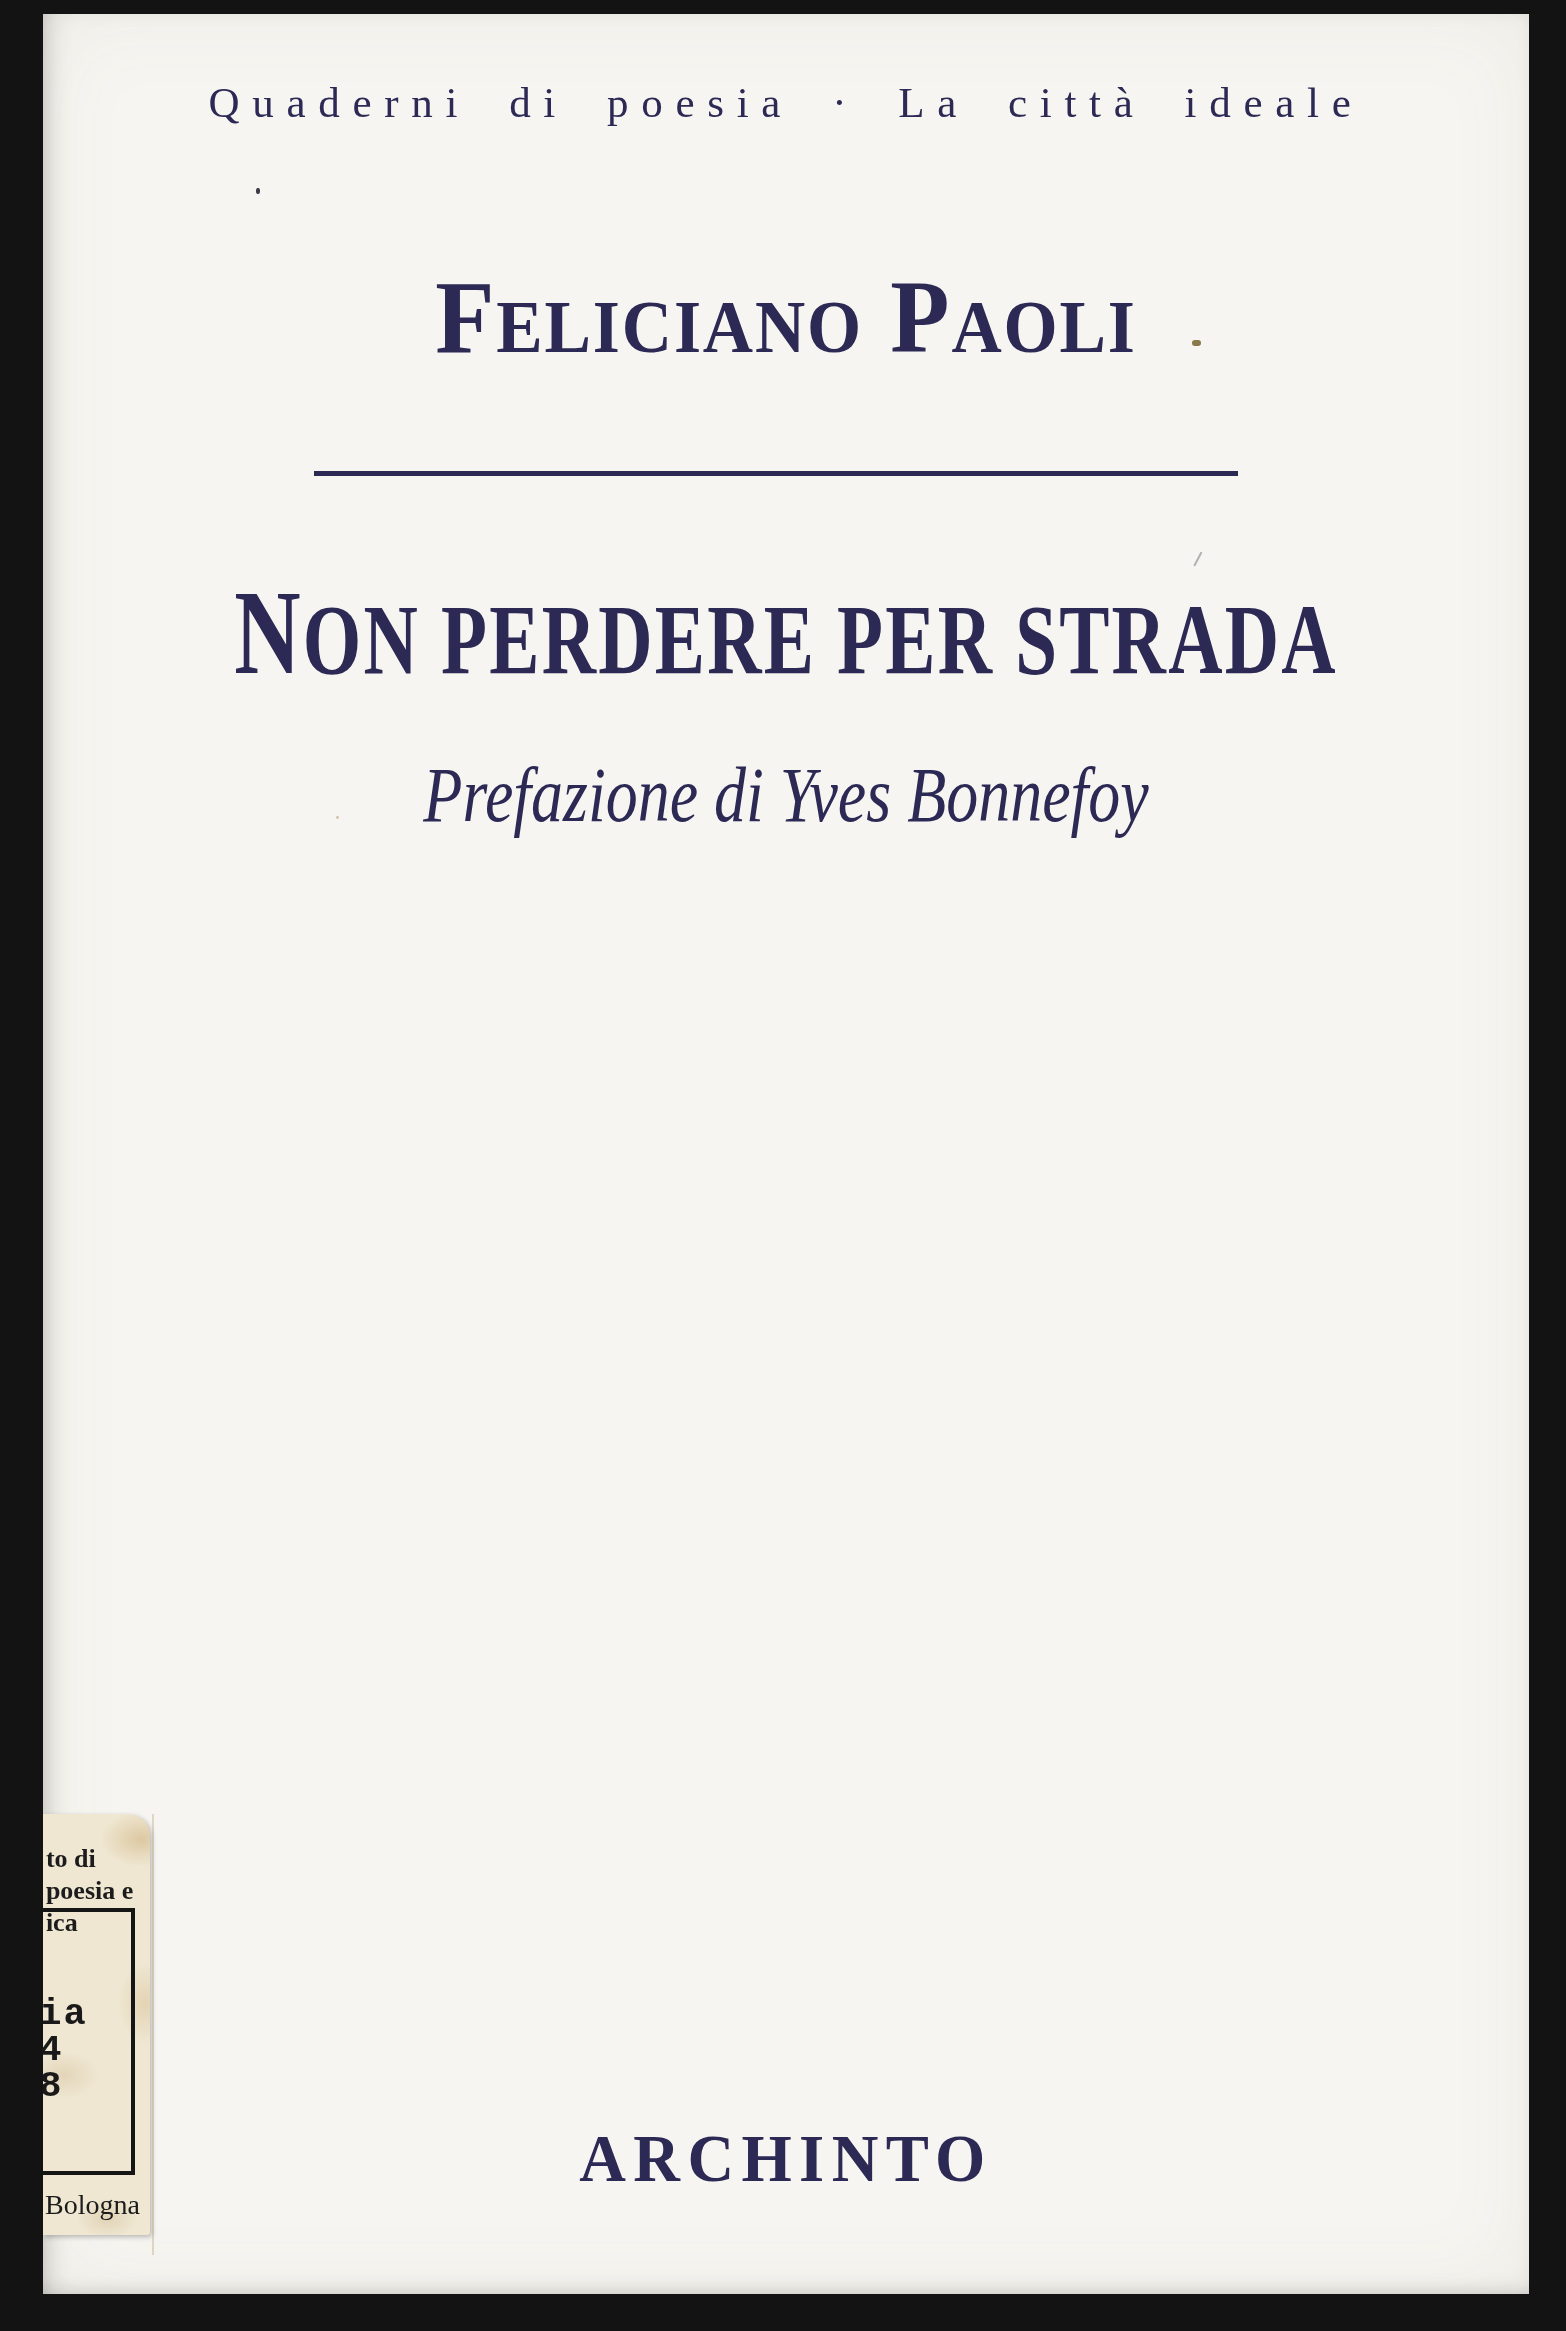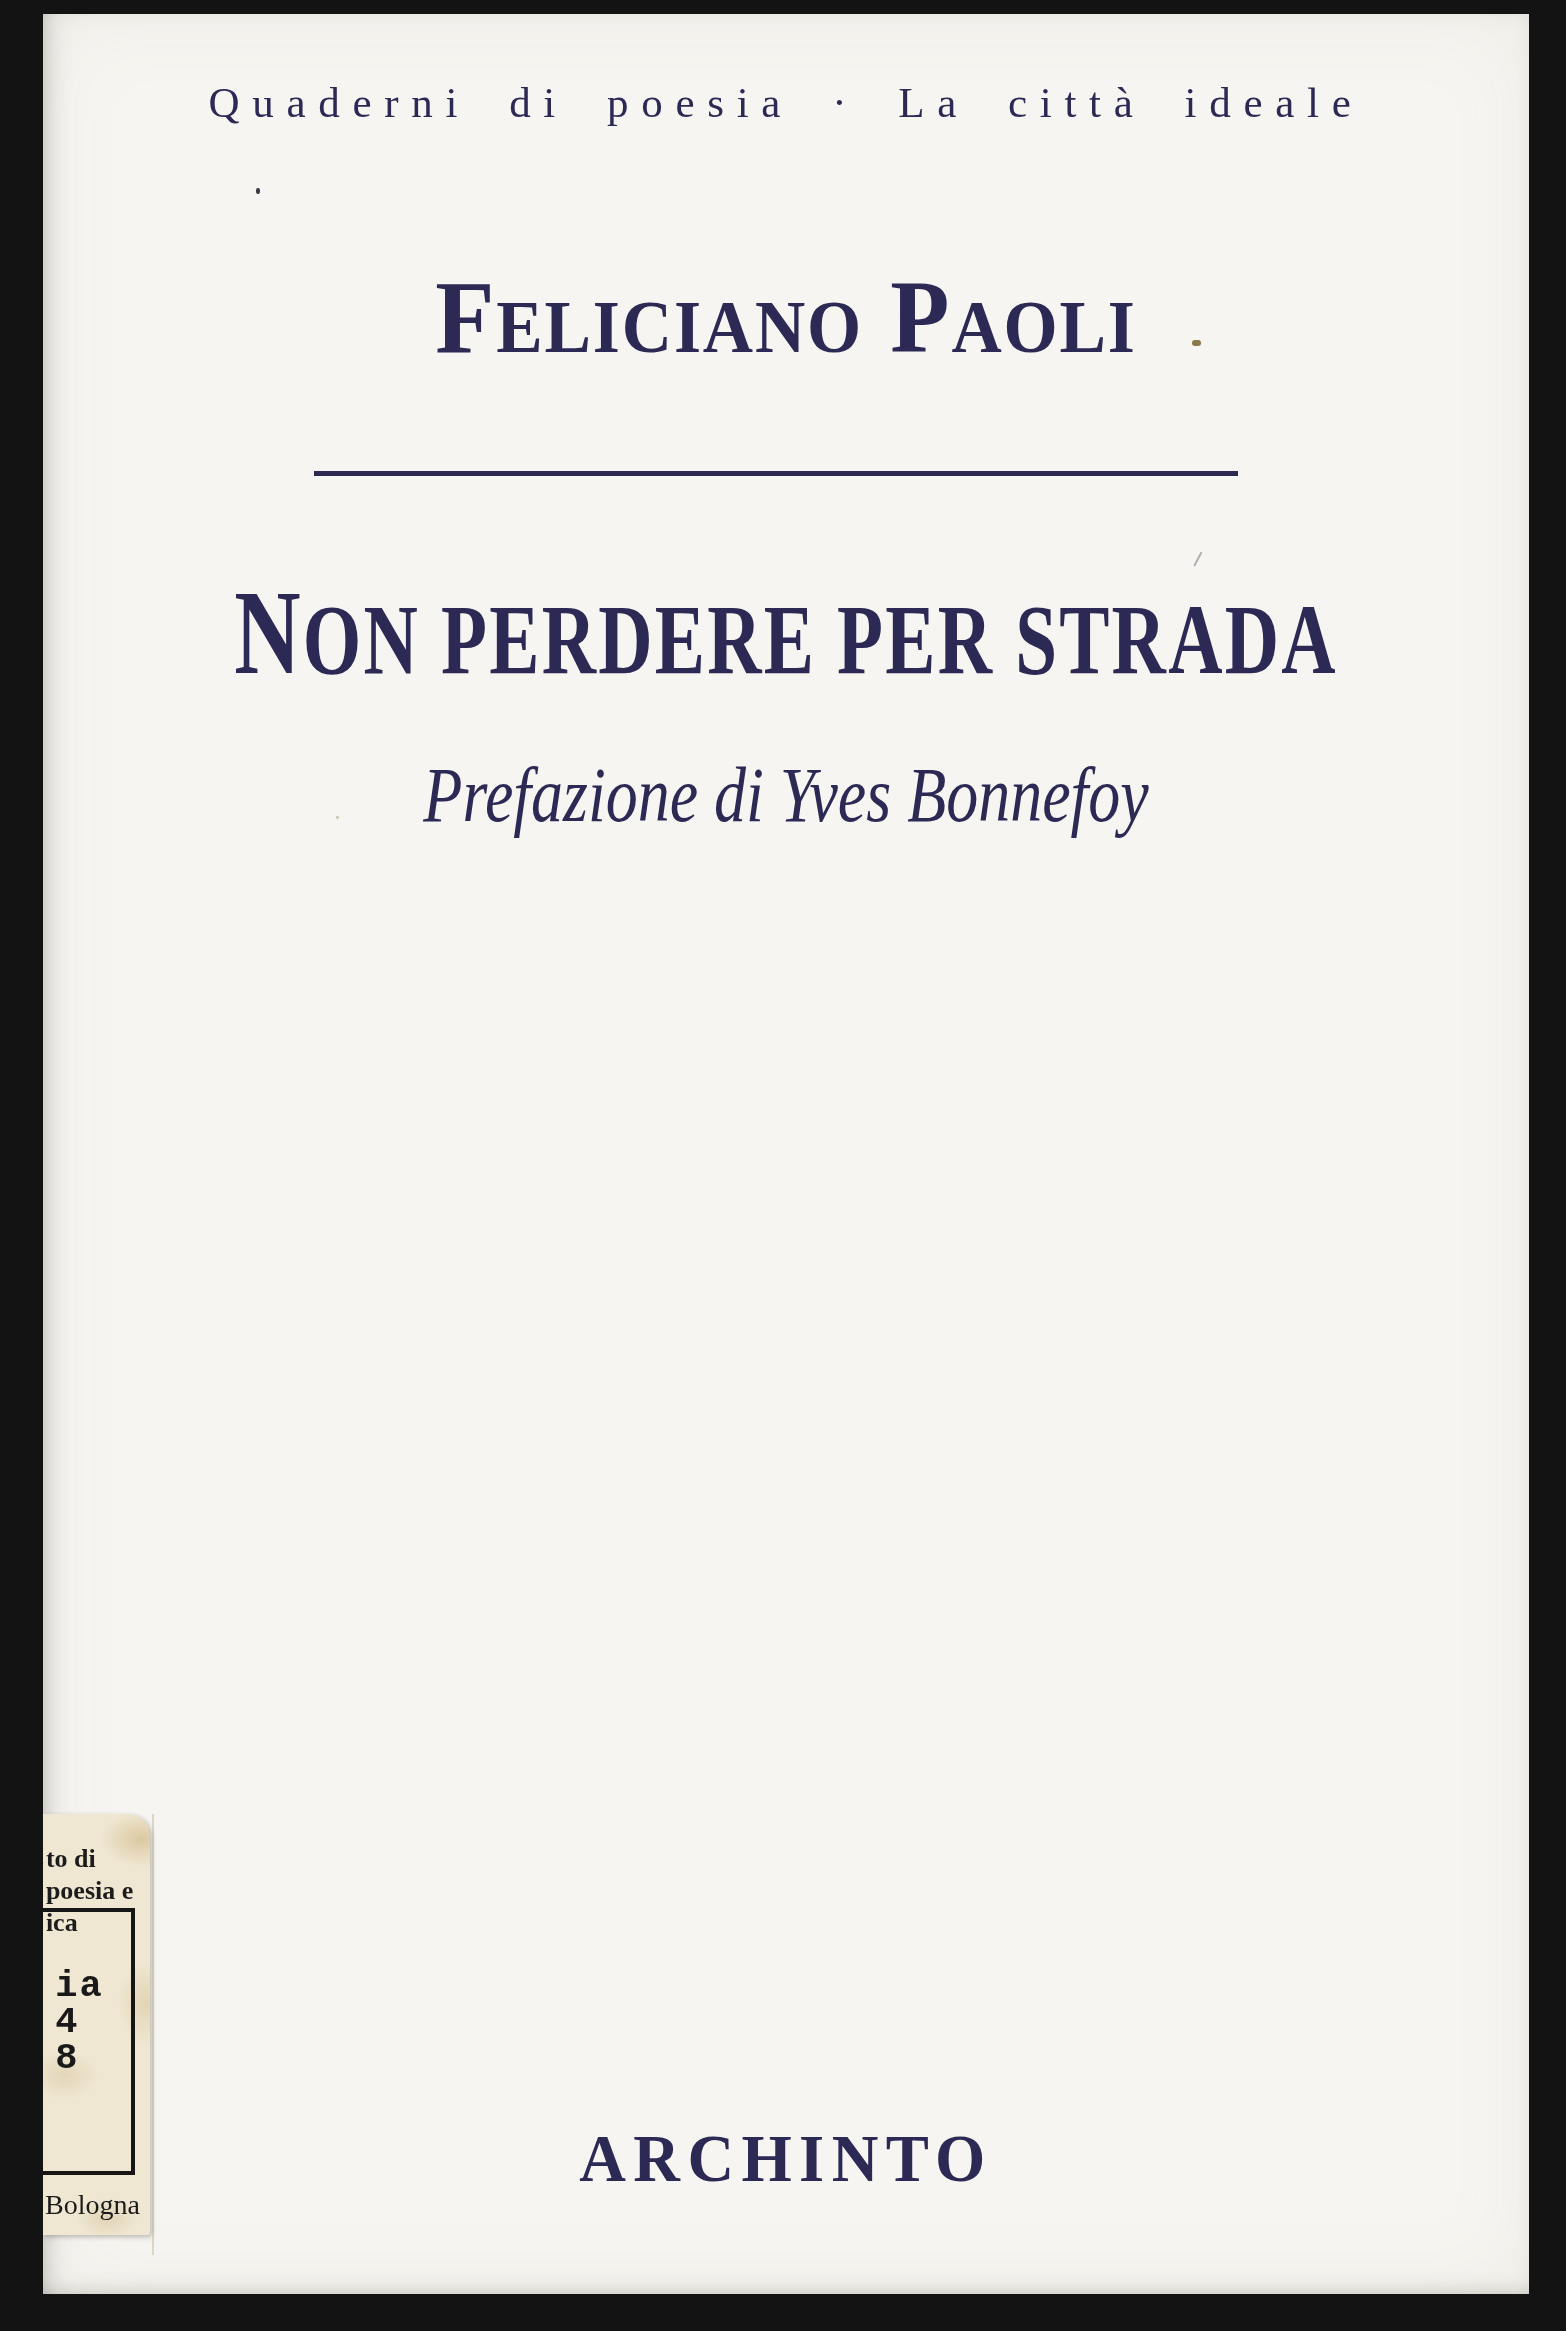--- a/index.html
+++ b/index.html
@@ -73,25 +73,24 @@
     position:absolute;top:11.7px;left:2.9px;
     font-size:26px;line-height:32px;color:#1c1c1c;font-weight:bold;
     white-space:nowrap;
     margin-top:18px;
   }
   .catalog-box{
     position:absolute;left:-13.7px;top:94px;width:98px;height:259px;
     border:4.9px solid #161616;
   }
   .catalog-lines{
-    padding-top:56px;padding-left:5.9px;
+    padding-top:84px;padding-left:5.9px;
     font-family:"Liberation Mono", monospace;font-weight:bold;
     font-size:37px;line-height:36px;color:#191919;letter-spacing:2px;
     white-space:nowrap;
-    margin-left:16px;
   }
   .city{
     position:absolute;top:375px;left:2px;
     font-size:28px;color:#1b1b1b;white-space:nowrap;
   }
   .sticker-crease{
     position:absolute;left:109px;top:1800px;width:2px;height:441px;
     background:rgba(160,135,80,.28);
   }
   

